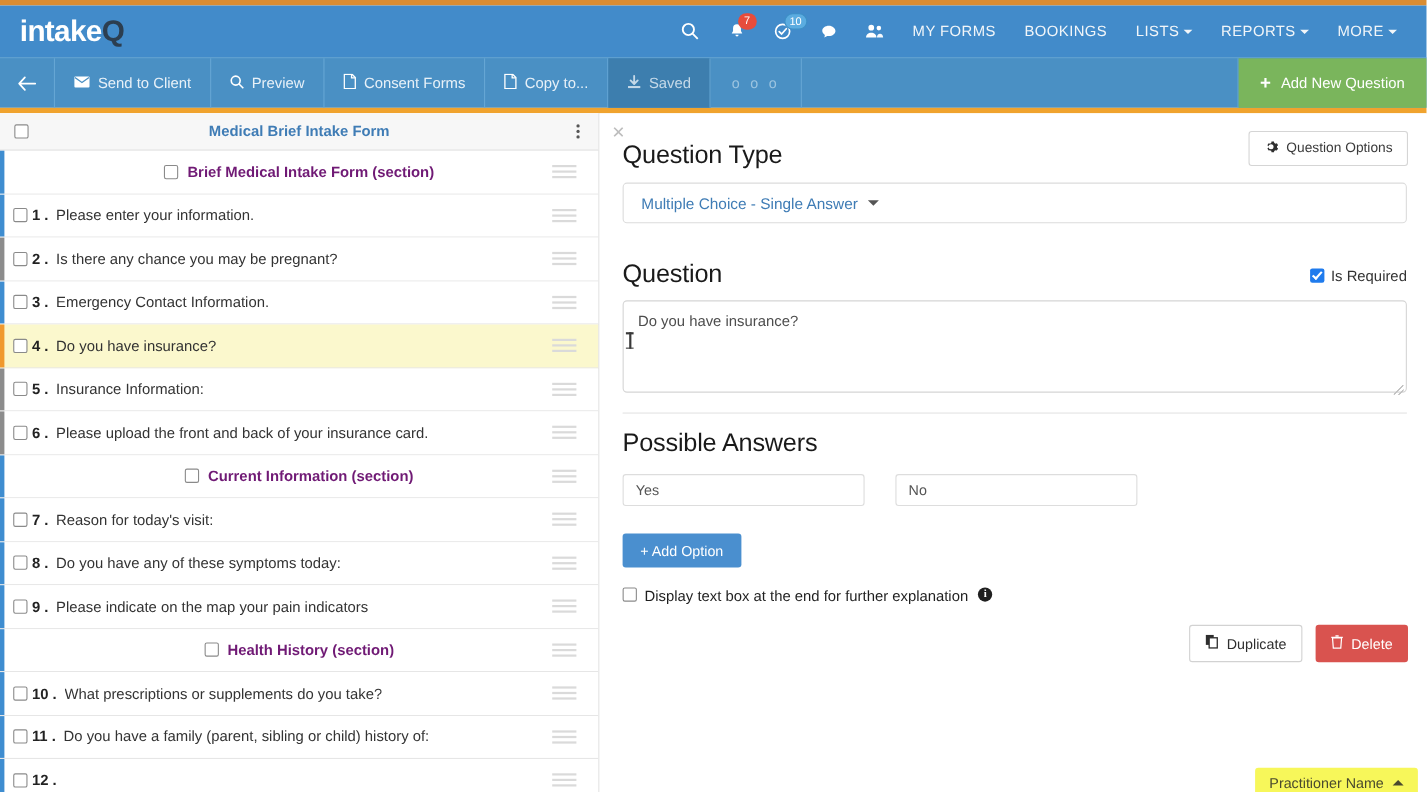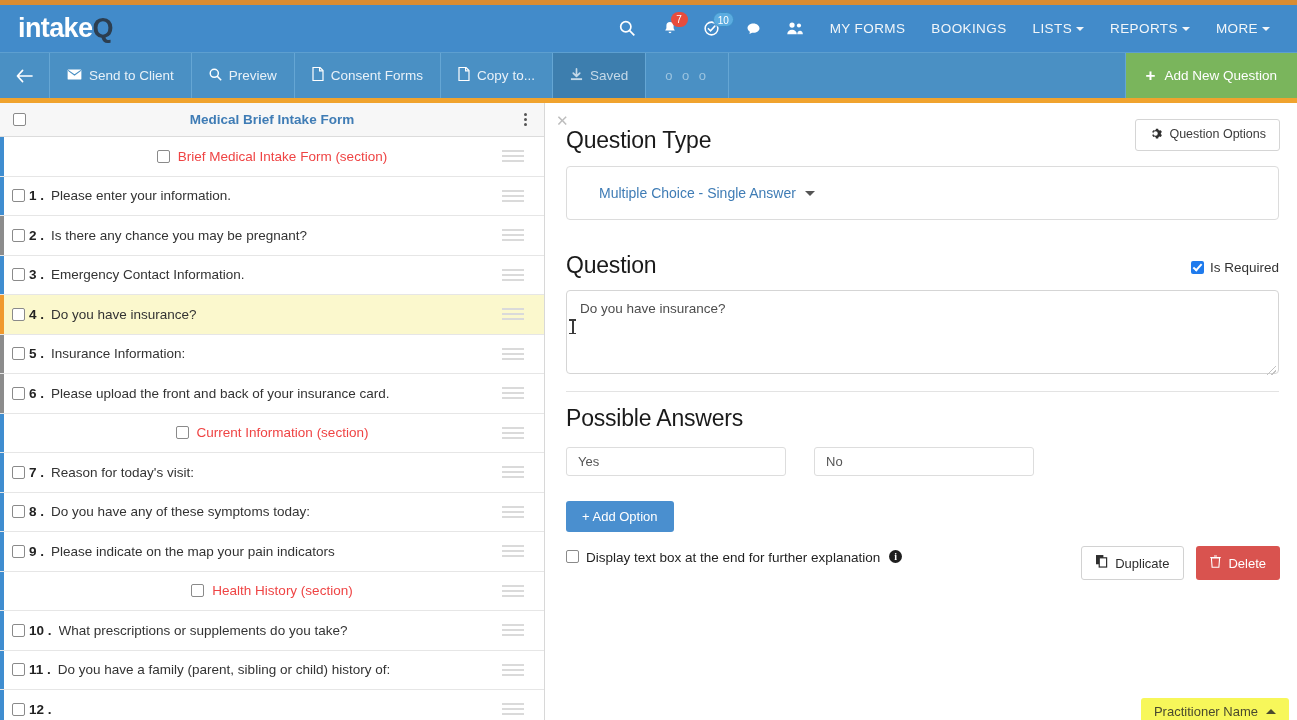--- a/index.html
+++ b/index.html
@@ -128,21 +128,21 @@
     font-size: 13.5px; font-weight: bold; color: #222;
     margin-left: 4px; white-space: nowrap;
   }
   .q-text {
     font-size: 13.5px; color: #333; margin-left: 7px;
     white-space: nowrap; overflow: hidden;
   }
   .q-row.section { justify-content: center; }
   .q-row.section .cb { margin-left: 0; }
   .q-row.section .q-text {
-    font-weight: normal; color: #ef4444; margin-left: 8px;
+    font-weight: bold; color: #701a75; margin-left: 8px;
   }
   .grip {
     position: absolute; right: 20px; top: 50%; transform: translateY(-50%);
     width: 22px; cursor: grab;
   }
   .grip i {
     display: block; height: 2px; background: #dadada; margin-bottom: 3px;
   }
   .grip i:last-child { margin-bottom: 0; }
 
@@ -159,23 +159,23 @@
     font-size: 23px; font-weight: normal; color: #1a1a1a;
     margin: 10px 0 0 0; letter-spacing: -0.2px;
   }
   .qopts-btn {
     position: absolute; right: 17px; top: 16px;
     border: 1px solid #d5d5d5; background: #fff; border-radius: 3px;
     font-size: 12.5px; color: #3a3a3a; padding: 7px 13px;
     display: flex; align-items: flex-start; gap: 7px; cursor: pointer;
   }
   .select-box {
-    margin-top: 12px; height: 54px;
+    margin-top: 12px; height: 37px;
     border: 1px solid #dcdcdc; border-radius: 4px; background: #fff;
-    display: flex; align-items: center; padding: 0 32px;
+    display: flex; align-items: center; padding: 0 16px;
     font-size: 14px; color: #3f7cb5; cursor: pointer;
   }
   .select-box .caret {
     margin-left: 9px; border-left: 5px solid transparent;
     border-right: 5px solid transparent; border-top: 5px solid #555;
   }
   .q-head-row {
     display: flex; align-items: flex-end; margin-top: 22px; justify-content: space-between;
   }
   .req-wrap {
@@ -229,21 +229,21 @@
   .disp-row {
     margin-top: 18px; display: flex; gap: 7px;
     font-size: 13.5px; color: #1f1f1f;
   }
   .info-i {
     width: 13px; height: 13px; border-radius: 50%; background: #1f1f1f;
     color: #fff; font-size: 10px; font-weight: bold; text-align: center;
     line-height: 13px; font-family: "Liberation Serif", serif; margin-left: 2px;
   }
   .btn-row {
-    position: absolute; right: 17px; top: 443px; display: flex; gap: 12px;
+    position: absolute; right: 17px; top: 465px; display: flex; gap: 12px;
   }
   .btn-dup {
     border: 1px solid #d2d2d2; background: #fff; border-radius: 3px;
     padding: 8px 14px; font-size: 13px; color: #2e2e2e; cursor: pointer;
     display: flex; align-items: center; gap: 7px;
     font-family: "Liberation Sans", sans-serif;
   }
   .btn-del {
     border: none; background: #d9534f; border-radius: 3px;
     padding: 9px 14px; font-size: 13px; color: #fff; cursor: pointer;

